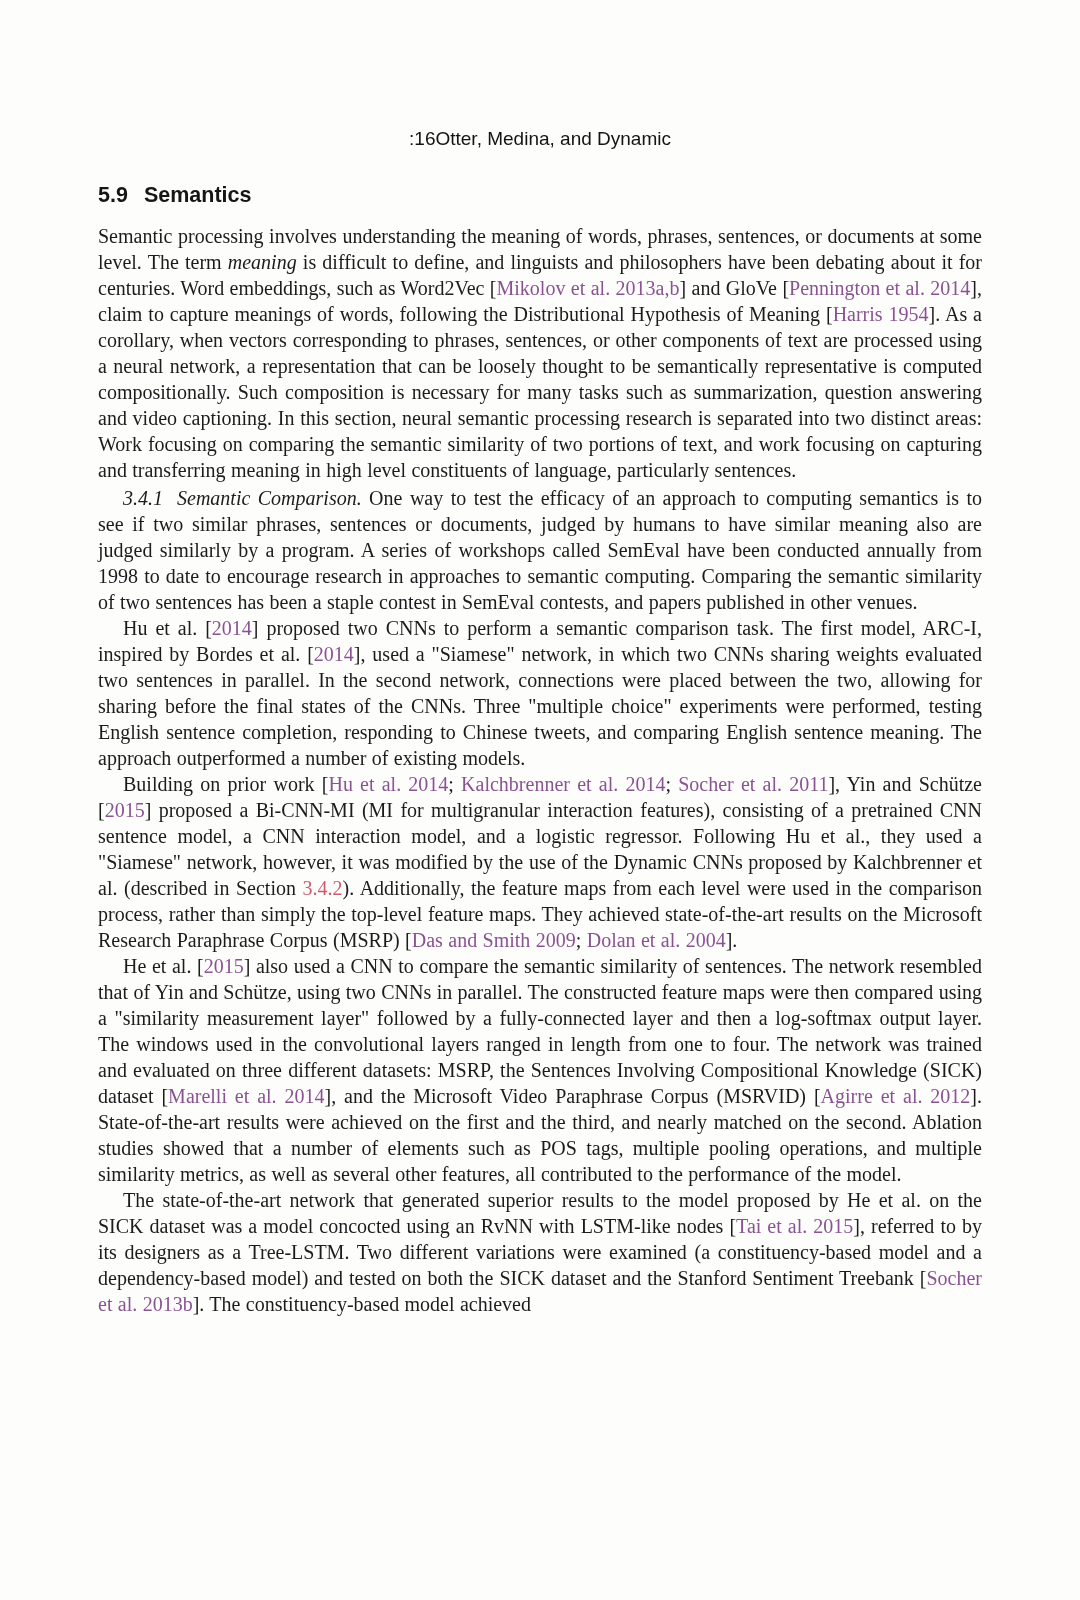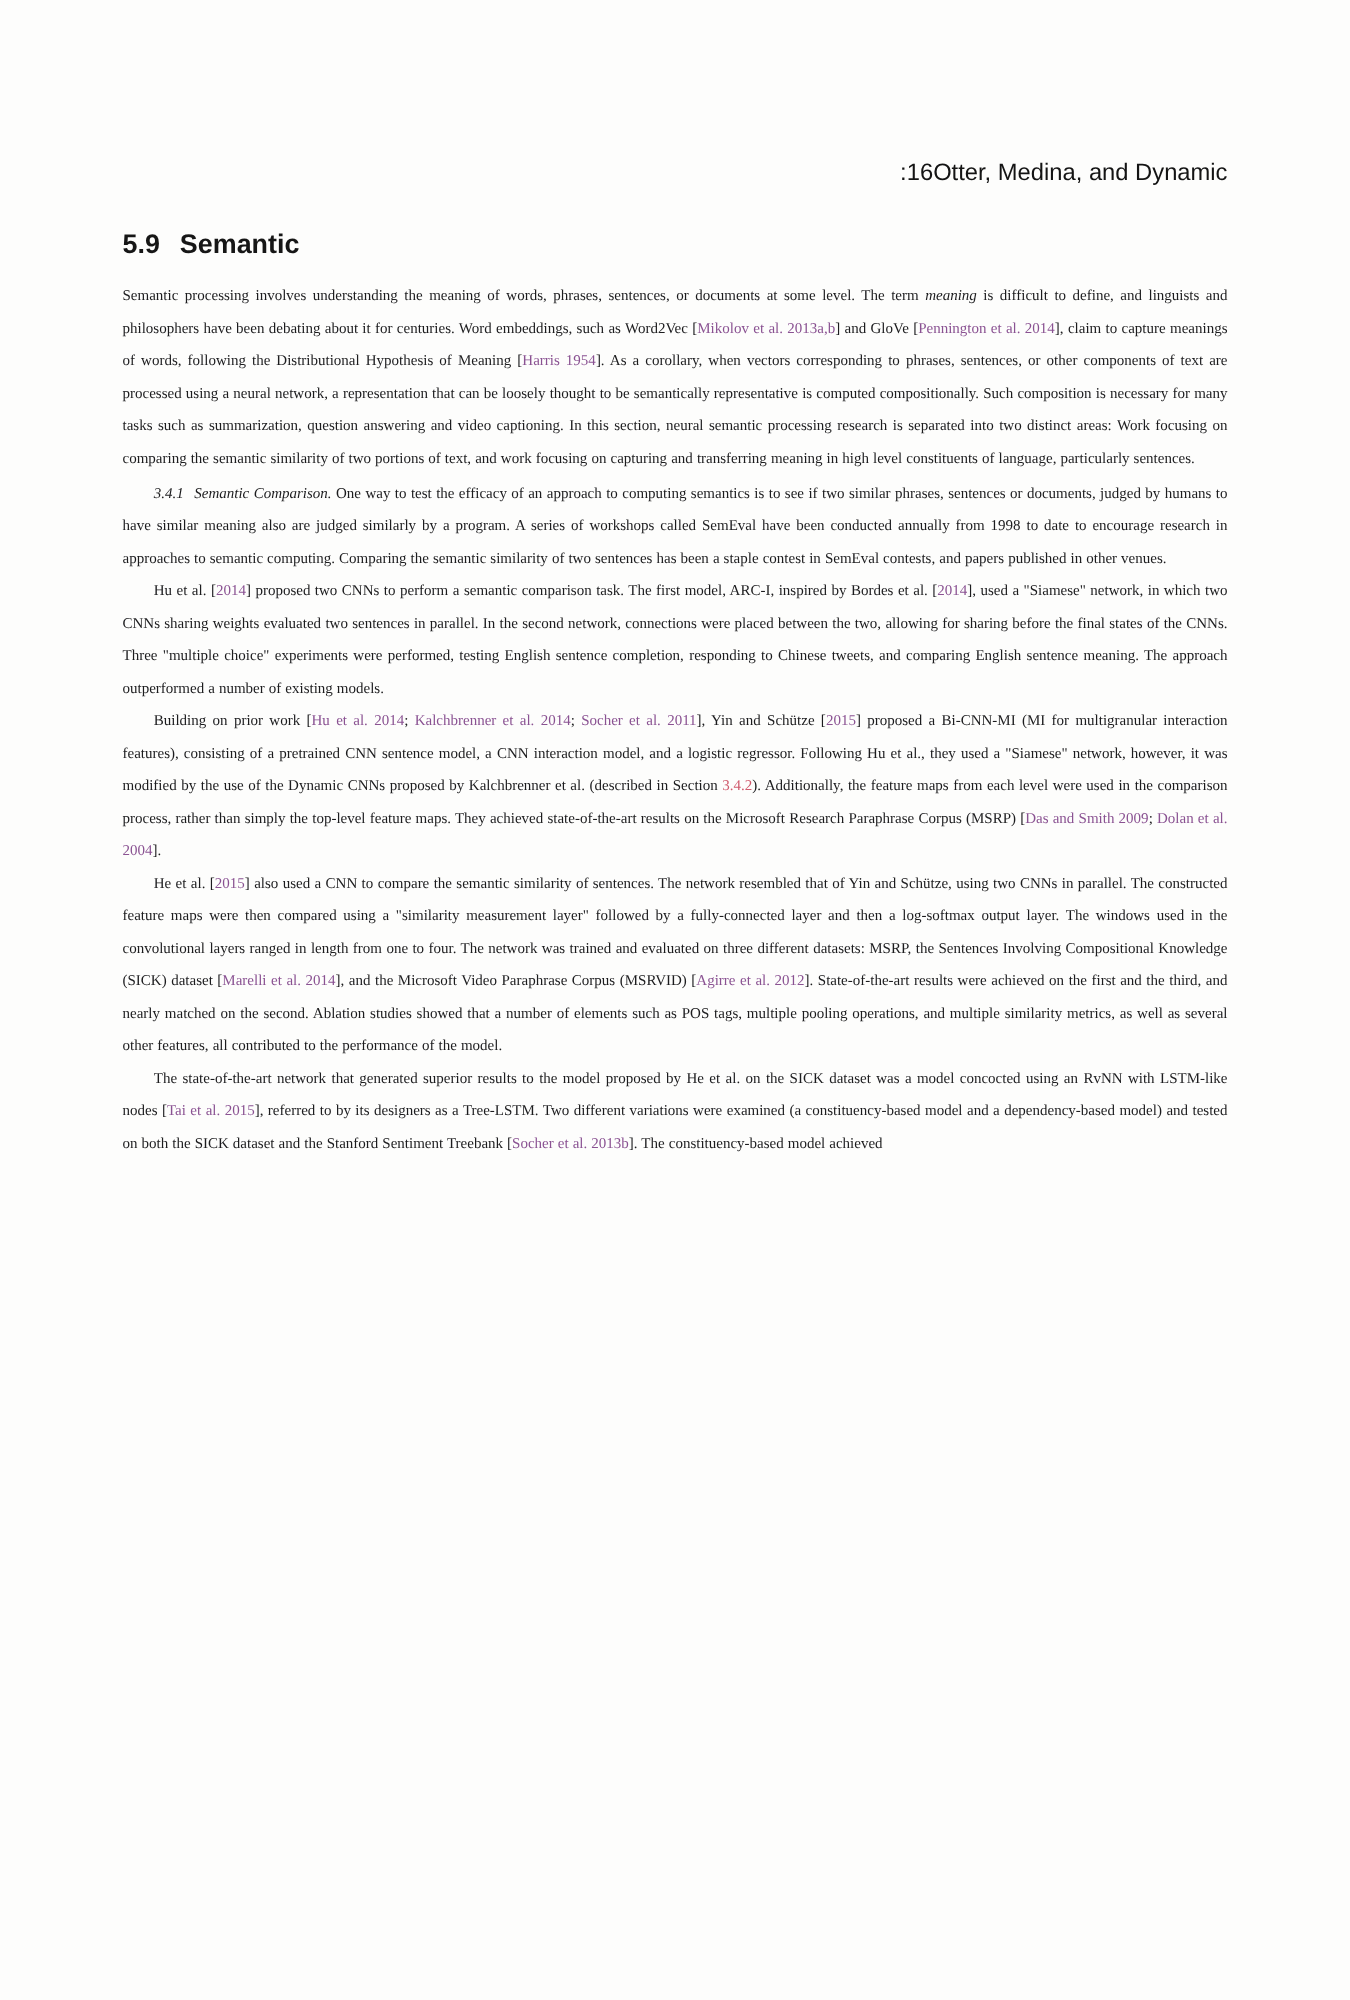--- a/index.html
+++ b/index.html
@@ -13,21 +13,21 @@
     height: 1600px;
     box-sizing: border-box;
     padding: 128px 98px 0 98px;
     background: #fdfdfc;
     font-family: "Liberation Serif", "DejaVu Serif", serif;
     color: #1c1c1e;
     overflow: hidden;
   }
   .running-head {
     display: flex;
-    justify-content: flex-end;
+    justify-content: center;
     align-items: baseline;
     font-family: "Liberation Sans", "DejaVu Sans", sans-serif;
     font-size: 19px;
     line-height: 22px;
     color: #141414;
   }
   .section-heading {
     margin: 32px 0 15px 0;
     font-family: "Liberation Sans", "DejaVu Sans", sans-serif;
     font-weight: bold;
@@ -37,21 +37,21 @@
   }
   .section-heading .section-number {
     display: inline-block;
     margin-right: 16px;
   }
   .article-body {
     display: block;
   }
   .para {
     margin: 0;
-    font-size: 12px;
+    font-size: 20px;
     line-height: 26px;
     text-align: justify;
     hyphens: auto;
     -webkit-hyphens: auto;
     word-spacing: 0.02em;
   }
   .para.indent { text-indent: 25px; }
   .para.subsub { margin-top: 2px; }
   .seg-plain { color: inherit; }
   .seg-em { font-style: italic; }
@@ -61,21 +61,21 @@
 </head>
 <body>
 
 <div class="page" style="color: rgb(28, 28, 30); background: rgb(253, 253, 252);">
   <header class="running-head">
     <span>:16</span>
     <span>Otter, Medina, and Dynamic</span>
   </header>
 
   <h2 class="section-heading">
-    <span class="section-number">5.9</span><span>Semantic</span>
+    <span class="section-number">5.9</span><span>Semantics</span>
   </h2>
 
   <main class="article-body">
       <p class="para"><span class="seg-plain">Semantic processing involves understanding the meaning of words, phrases, sentences, or documents at some level. The term </span><span class="seg-em">meaning</span><span class="seg-plain"> is difficult to define, and linguists and philosophers have been debating about it for centuries. Word embeddings, such as Word2Vec [</span><span class="seg-cite">Mikolov et al. 2013a,b</span><span class="seg-plain">] and GloVe [</span><span class="seg-cite">Pennington et al. 2014</span><span class="seg-plain">], claim to capture meanings of words, following the Distributional Hypothesis of Meaning [</span><span class="seg-cite">Harris 1954</span><span class="seg-plain">]. As a corollary, when vectors corresponding to phrases, sentences, or other components of text are processed using a neural network, a representation that can be loosely thought to be semantically representative is computed compositionally. Such composition is necessary for many tasks such as summarization, question answering and video captioning. In this section, neural semantic processing research is separated into two distinct areas: Work focusing on comparing the semantic similarity of two portions of text, and work focusing on capturing and transferring meaning in high level constituents of language, particularly sentences.</span></p>
       <p class="para indent subsub"><span class="seg-em">3.4.1  Semantic Comparison.</span><span class="seg-plain"> One way to test the efficacy of an approach to computing semantics is to see if two similar phrases, sentences or documents, judged by humans to have similar meaning also are judged similarly by a program. A series of workshops called SemEval have been conducted annually from 1998 to date to encourage research in approaches to semantic computing. Comparing the semantic similarity of two sentences has been a staple contest in SemEval contests, and papers published in other venues.</span></p>
       <p class="para indent"><span class="seg-plain">Hu et al. [</span><span class="seg-cite">2014</span><span class="seg-plain">] proposed two CNNs to perform a semantic comparison task. The first model, ARC-I, inspired by Bordes et al. [</span><span class="seg-cite">2014</span><span class="seg-plain">], used a "Siamese" network, in which two CNNs sharing weights evaluated two sentences in parallel. In the second network, connections were placed between the two, allowing for sharing before the final states of the CNNs. Three "multiple choice" experiments were performed, testing English sentence completion, responding to Chinese tweets, and comparing English sentence meaning. The approach outperformed a number of existing models.</span></p>
       <p class="para indent"><span class="seg-plain">Building on prior work [</span><span class="seg-cite">Hu et al. 2014</span><span class="seg-plain">; </span><span class="seg-cite">Kalchbrenner et al. 2014</span><span class="seg-plain">; </span><span class="seg-cite">Socher et al. 2011</span><span class="seg-plain">], Yin and Schütze [</span><span class="seg-cite">2015</span><span class="seg-plain">] proposed a Bi-CNN-MI (MI for multigranular interaction features), consisting of a pretrained CNN sentence model, a CNN interaction model, and a logistic regressor. Following Hu et al., they used a "Siamese" network, however, it was modified by the use of the Dynamic CNNs proposed by Kalchbrenner et al. (described in Section </span><span class="seg-ref">3.4.2</span><span class="seg-plain">). Additionally, the feature maps from each level were used in the comparison process, rather than simply the top-level feature maps. They achieved state-of-the-art results on the Microsoft Research Paraphrase Corpus (MSRP) [</span><span class="seg-cite">Das and Smith 2009</span><span class="seg-plain">; </span><span class="seg-cite">Dolan et al. 2004</span><span class="seg-plain">].</span></p>
       <p class="para indent"><span class="seg-plain">He et al. [</span><span class="seg-cite">2015</span><span class="seg-plain">] also used a CNN to compare the semantic similarity of sentences. The network resembled that of Yin and Schütze, using two CNNs in parallel. The constructed feature maps were then compared using a "similarity measurement layer" followed by a fully-connected layer and then a log-softmax output layer. The windows used in the convolutional layers ranged in length from one to four. The network was trained and evaluated on three different datasets: MSRP, the Sentences Involving Compositional Knowledge (SICK) dataset [</span><span class="seg-cite">Marelli et al. 2014</span><span class="seg-plain">], and the Microsoft Video Paraphrase Corpus (MSRVID) [</span><span class="seg-cite">Agirre et al. 2012</span><span class="seg-plain">]. State-of-the-art results were achieved on the first and the third, and nearly matched on the second. Ablation studies showed that a number of elements such as POS tags, multiple pooling operations, and multiple similarity metrics, as well as several other features, all contributed to the performance of the model.</span></p>
       <p class="para indent"><span class="seg-plain">The state-of-the-art network that generated superior results to the model proposed by He et al. on the SICK dataset was a model concocted using an RvNN with LSTM-like nodes [</span><span class="seg-cite">Tai et al. 2015</span><span class="seg-plain">], referred to by its designers as a Tree-LSTM. Two different variations were examined (a constituency-based model and a dependency-based model) and tested on both the SICK dataset and the Stanford Sentiment Treebank [</span><span class="seg-cite">Socher et al. 2013b</span><span class="seg-plain">]. The constituency-based model achieved</span></p>
     </main>

